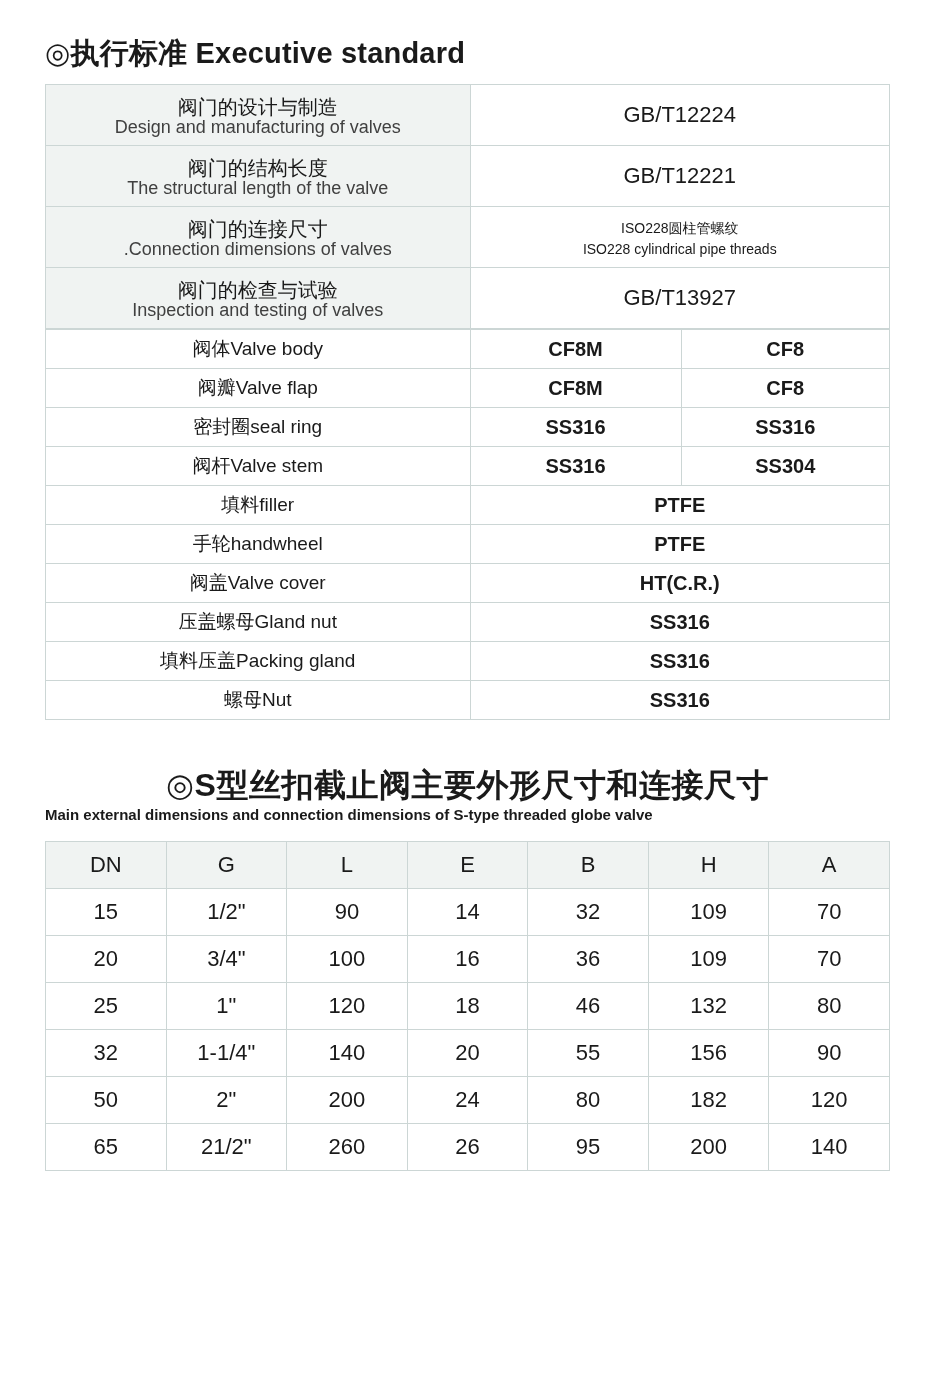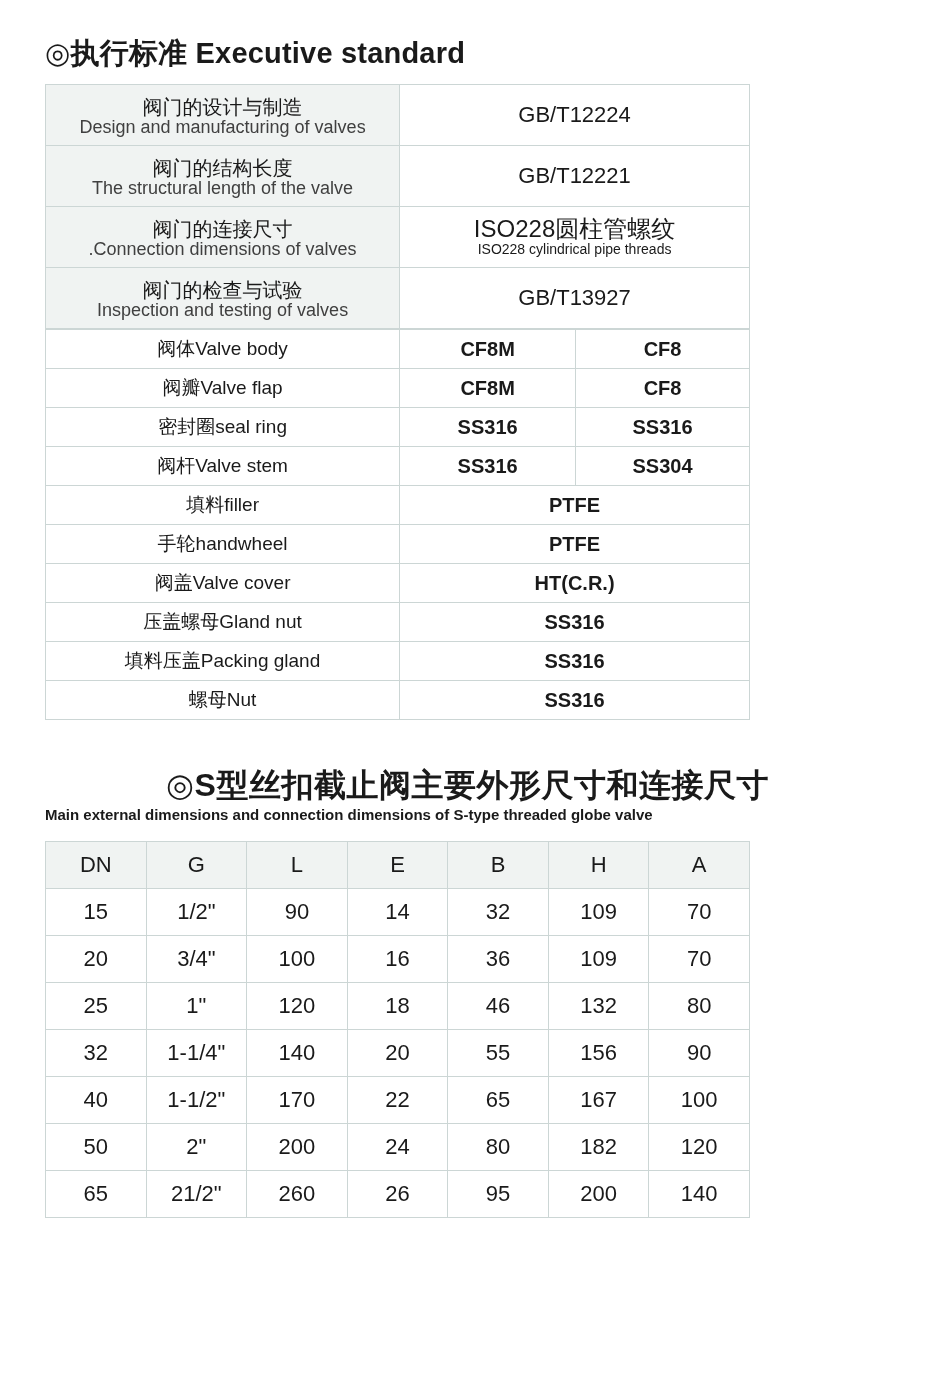--- a/index.html
+++ b/index.html
@@ -35,38 +35,38 @@
     text-align: center;
   }
   .sec-subtitle {
     margin: 2px 0 0 0;
     font-size: 15px;
     line-height: 19px;
     font-weight: 700;
   }
   table {
     border-collapse: collapse;
-    width: 705px;
+    width: 845px;
     table-layout: fixed;
   }
   td {
     border: 1px solid #ccd6d5;
     text-align: center;
     vertical-align: middle;
     padding: 0;
     overflow: hidden;
   }
   
   .t1 { margin-top: 1px; }
   .t1 td { height: 60px; }
   .t1 .label-cell { background: #f0f3f2; }
   .t1 .zh { font-size: 20px; line-height: 24px; }
   .t1 .en { font-size: 18px; line-height: 17px; color: #404040; }
   .t1 .val { font-size: 22px; line-height: 26px; }
-  .t1 .val-zh { font-size: 24px; line-height: 25px; }
+  .t1 .val-zh { font-size: 14px; line-height: 25px; }
   .t1 .val-sub { font-size: 14px; line-height: 17px; }
   
   .sec2-title { margin-top: 52px; }
   .sec3-head { margin-top: 47px; margin-bottom: 17px; }
   
   .t2 td { height: 38px; font-size: 19px; }
   .t2 tr.head td { height: 37px; background: #f0f3f2; font-size: 19px; }
   .t2 .mat-val { font-size: 20px; font-weight: bold; }
   
   .t3 td { height: 46px; font-size: 22px; }
@@ -228,29 +228,20 @@
       <tr>
         <td>32</td>
         <td>1-1/4"</td>
         <td>140</td>
         <td>20</td>
         <td>55</td>
         <td>156</td>
         <td>90</td>
       </tr>
       <tr>
-        <td>40</td>
-        <td>1-1/2"</td>
-        <td>170</td>
-        <td>22</td>
-        <td>65</td>
-        <td>167</td>
-        <td>100</td>
-      </tr>
-      <tr>
         <td>50</td>
         <td>2"</td>
         <td>200</td>
         <td>24</td>
         <td>80</td>
         <td>182</td>
         <td>120</td>
       </tr>
       <tr>
         <td>65</td>

